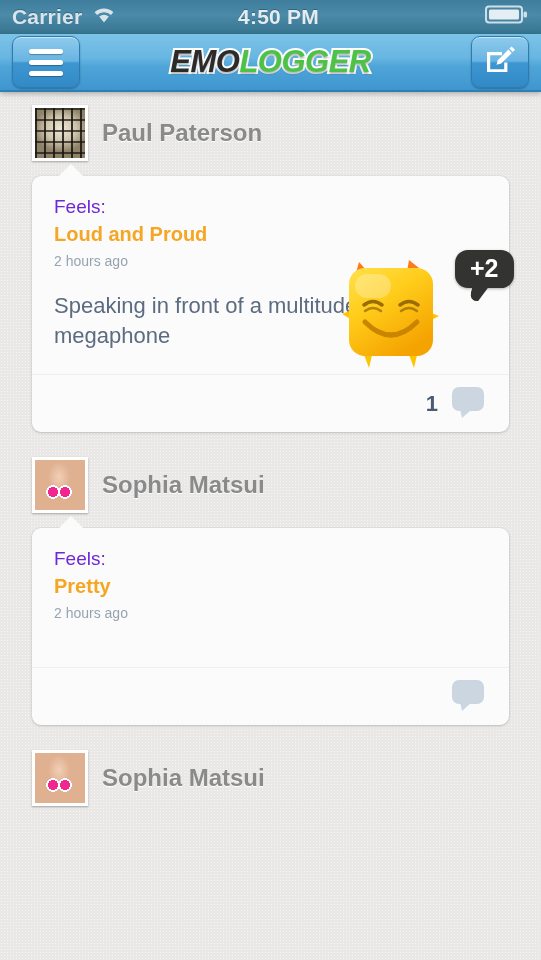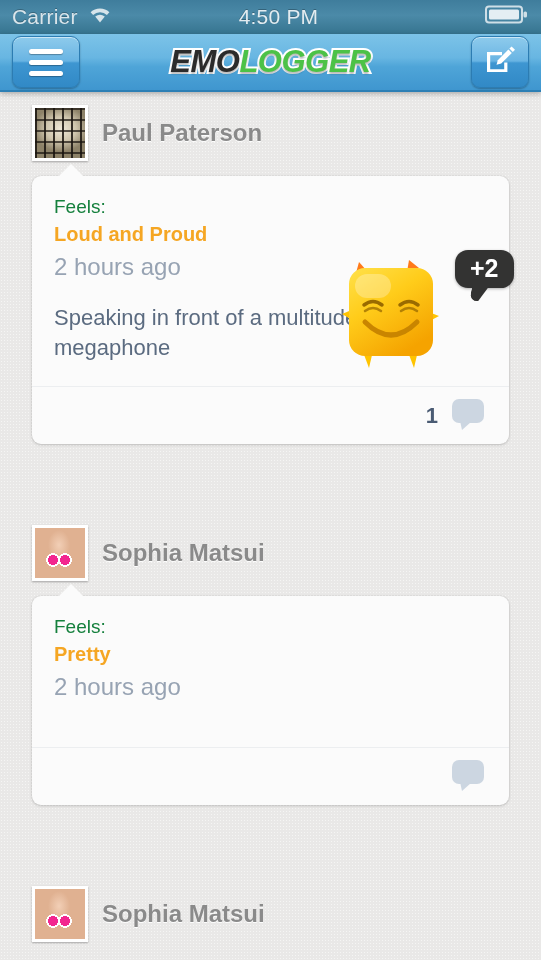--- a/index.html
+++ b/index.html
@@ -29,21 +29,21 @@
   
   .statusbar {
     position: relative;
     height: 34px;
     background: linear-gradient(to bottom, #3f7d9c 0%, #4b8aa8 45%, #36748f 100%);
     display: flex;
     align-items: center;
     padding: 0 12px;
     color: #d7e4ea;
     font-size: 21px;
-    font-weight: normal;
+    font-weight: bold;
     letter-spacing: 0.2px;
   }
   .sb-left { display: flex; align-items: center; gap: 9px; }
   .sb-carrier { color: #d9e5eb; text-shadow: 0 -1px 0 rgba(0,0,0,0.25); }
   .wifi-icon { display: block; }
   .sb-time {
     position: absolute;
     left: 16px; right: 0;
     text-align: center;
     color: #e2ecf1;
@@ -107,21 +107,21 @@
   .logo .logger { color: #4cc247; }
 
   
   .feed {
     position: relative;
     height: 852px;
     overflow: hidden;
     padding-top: 12px;
   }
 
-  .post { position: relative; margin: 0 0 80px 0; }
+  .post { position: relative; margin: 0 0 24px 0; }
 
   .post-head {
     display: flex;
     align-items: center;
     gap: 14px;
     padding: 0 0 0 32px;
     height: 58px;
   }
 
   .avatar {
@@ -175,31 +175,31 @@
     top: -12px; left: 26px;
     border-left: 13px solid transparent;
     border-right: 13px solid transparent;
     border-bottom: 13px solid #fbfbfb;
   }
 
   .card-body { padding: 20px 22px 24px 22px; }
 
   .feels-label {
     font-size: 19px;
-    color: #15803d;
+    color: #6d28d9;
     margin-bottom: 5px;
   }
   .feels-value {
     font-size: 20px;
     font-weight: bold;
     color: #f5a623;
     margin-bottom: 7px;
   }
   .post-time {
-    font-size: 24px;
+    font-size: 14px;
     color: #97a3b3;
     margin-bottom: 22px;
   }
   .post-text {
     font-size: 22px;
     line-height: 1.35;
     color: #5b6b80;
   }
 
   .card-foot {

